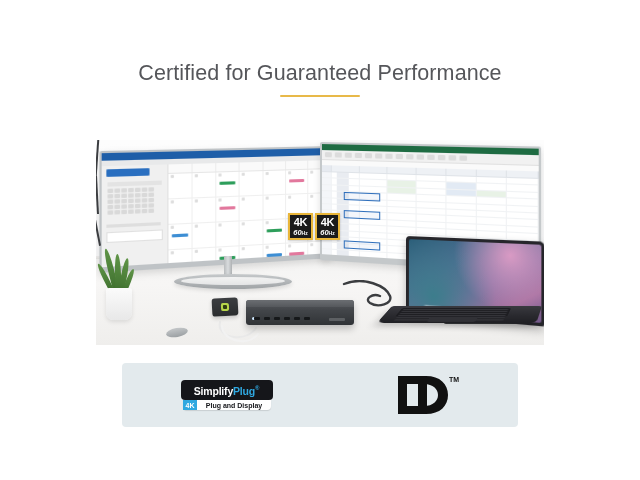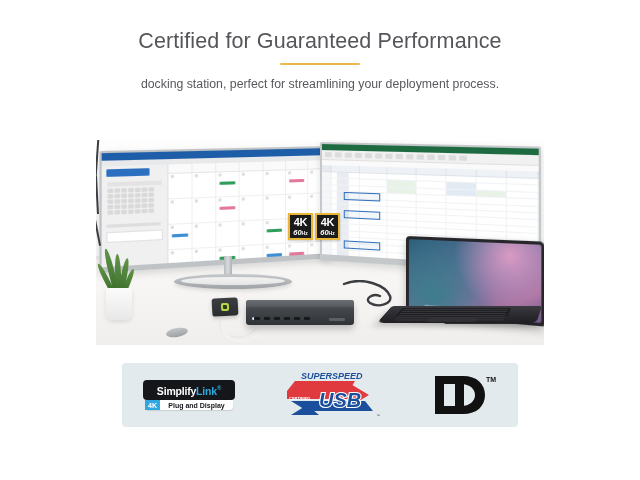--- a/index.html
+++ b/index.html
@@ -9,21 +9,21 @@
     font-family:"Liberation Sans", sans-serif;
     color:#4a4a4a;
     position:relative;
   }
   .page{position:absolute;inset:0;}
 
   
   .head{position:absolute;left:0;top:28px;width:640px;text-align:center;}
   .title{
     font-size:21.5px;line-height:26px;font-weight:400;
-    color:#55565a;letter-spacing:.1px;
+    color:#55565a;letter-spacing:.1px;margin-top:32px;
   }
   .rule{
     width:80px;height:2px;background:#e8b949;margin:9px auto 0 auto;border-radius:1px;
   }
   .sub{
     margin-top:11px;
     font-size:12.3px;line-height:16.5px;font-weight:400;color:#58595d;
   }
 
   
@@ -205,21 +205,20 @@
 <body>
 
 <div class="page">
 
   <div class="head">
     <div class="title">
       <div>Certified for Guaranteed Performance</div>
     </div>
     <div class="rule"></div>
     <div class="sub">
-      <div>docking station, perfect for streamlining your deployment process.</div>
     </div>
   </div>
 
   <div class="photo">
     <div class="deskbg"></div>
     <div class="wall"></div>
     <div class="desk-edge"></div>
 
     <div class="mon" id="monL">
       <div class="cal">
@@ -668,48 +667,28 @@
           </div>
         <div class="tp"></div>
       </div>
     </div>
   </div>
 
   <div class="strip">
 
     <div class="dl">
       <div class="main">
-        <div class="t"><span>Simplify</span><em>Link</em><sup>®</sup></div>
+        <div class="t"><span>Simplify</span><em>Plug</em><sup>®</sup></div>
       </div>
       <div class="sub2">
         <span class="k4">4K</span>
         <span class="pd">Plug and Display</span>
       </div>
     </div>
 
-    <div class="ss">
-      <svg viewBox="0 0 108 52">
-
-        <path d="M10,22 L72,22 L72,14 L92,26 L72,38 L72,30 L10,30 Z" fill="#e03a3e"></path>
-        <path d="M10,22 L18,12 L78,12 L72,22 Z" fill="#e03a3e"></path>
-
-        <path d="M14,32 L88,32 L96,42 L30,42 Z" fill="#1b4f9c"></path>
-        <path d="M30,42 L42,52 L14,52 Z" fill="#1b4f9c" transform="translate(0,-6)"></path>
-
-        <path d="M40,16 C32,16 28,22 28,28 C28,36 34,40 44,40 L88,40 C96,40 100,34 100,28 C100,20 94,16 86,16 Z" fill="#ffffff" opacity="0"></path>
-
-        <text x="24" y="10" font-family="'Liberation Sans',sans-serif" font-size="9" font-weight="bold" font-style="italic" fill="#1b4f9c">SUPER</text>
-        <text x="55" y="10" font-family="'Liberation Sans',sans-serif" font-size="9" font-weight="bold" font-style="italic" fill="#1b4f9c">SPEED</text>
-
-        <text x="12" y="31" font-family="'Liberation Sans',sans-serif" font-size="4" font-weight="bold" fill="#ffffff">CERTIFIED</text>
-
-        <text x="42" y="38" font-family="'Liberation Sans',sans-serif" font-size="20" font-weight="bold" font-style="italic" fill="#1b4f9c" stroke="#ffffff" stroke-width="2.2" paint-order="stroke">USB</text>
-        <text x="99" y="48" font-family="'Liberation Sans',sans-serif" font-size="4" fill="#555">™</text>
-      </svg>
-    </div>
 
     <div class="dp">
       <svg viewBox="0 0 70 50">
         <path d="M8,6 L36,6 C50,6 58,14 58,25 C58,36 50,44 36,44 L8,44 Z
                  M17,14 L17,36 L34,36 C43,36 48,31 48,25 C48,19 43,14 34,14 Z" fill="#111111" fill-rule="evenodd"></path>
         <rect x="28" y="10" width="9" height="32" fill="#111111"></rect>
         <rect x="30.5" y="17" width="4" height="18" fill="#ffffff" opacity="0"></rect>
         <path d="M28,10 L37,10 L37,42 L28,42 Z M30.5,18 L34.5,18 L34.5,34 L30.5,34 Z" fill="#111111" fill-rule="evenodd"></path>
         <text x="59" y="12" font-family="'Liberation Sans',sans-serif" font-size="7" font-weight="bold" fill="#111111">TM</text>
       </svg>

